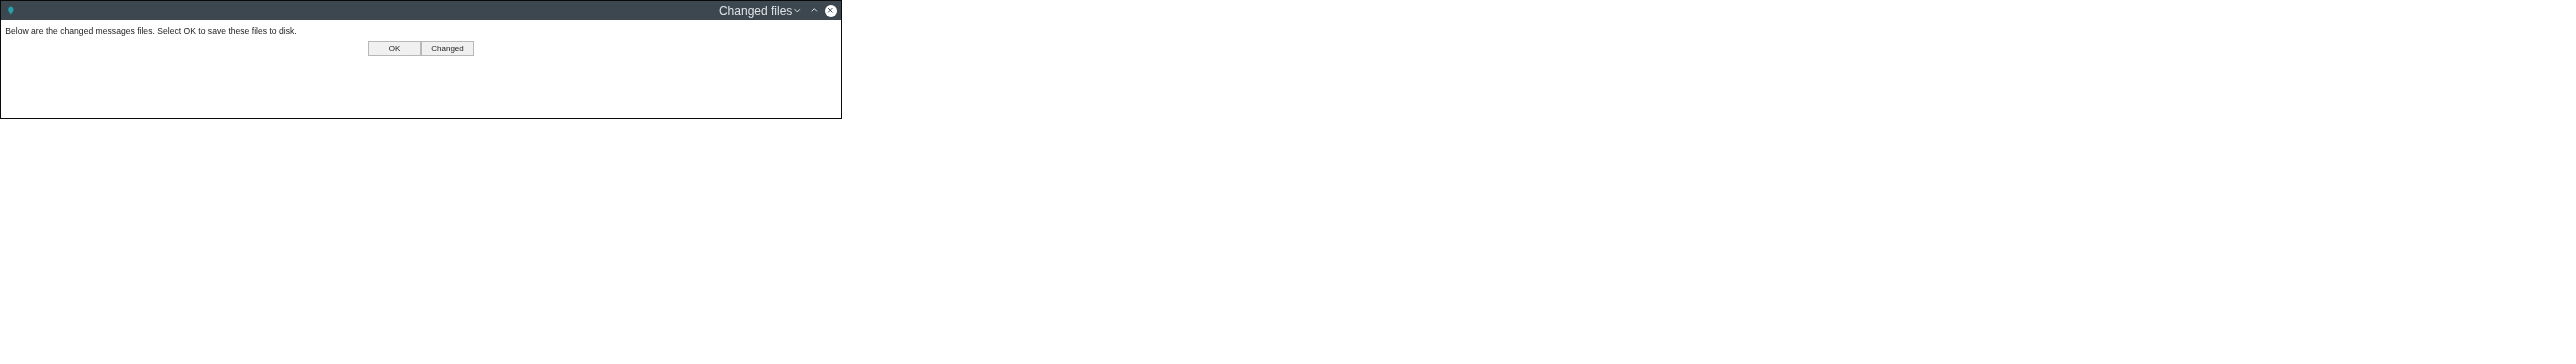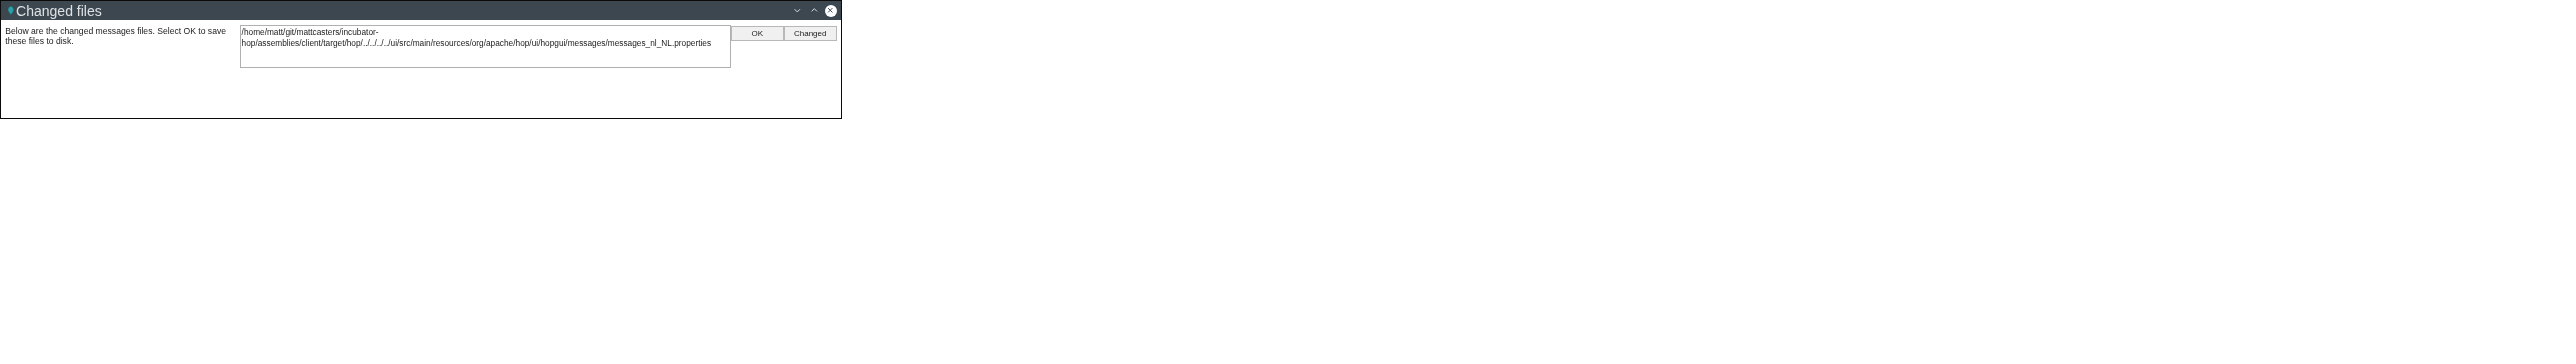--- a/index.html
+++ b/index.html
@@ -26,22 +26,22 @@
     }
     .titlebar-icon {
       width: 10.8px;
       height: 10.8px;
       display: flex;
       align-items: center;
       justify-content: center;
     }
     .titlebar-title {
       flex: 1;
-      text-align: left;
-      font-size: 14px;
+      text-align: right;
+      font-size: 12px;
       font-weight: 400;
     }
     .titlebar-controls {
       display: flex;
       gap: 5.4px;
       align-items: center;
     }
     .titlebar-control {
       width: 10.8px;
       height: 10.8px;
@@ -56,21 +56,21 @@
       background: #ffffff;
       border-radius: 50%;
       display: flex;
       align-items: center;
       justify-content: center;
     }
     .content {
       flex: 1;
       padding: 4.3px;
       display: flex;
-      flex-direction: row;
+      flex-direction: column;
     }
     .description {
       font-size: 8.6px;
       color: #1a1a1a;
       margin-bottom: 3.2px;
       padding: 1.1px 0;
     }
     .file-list {
       border: 0.5px solid #b0b0b0;
       background: #ffffff;
@@ -128,21 +128,18 @@
     <div class="titlebar-control close-btn">
       <svg width="6.5" height="6.5" viewBox="0 0 12 12">
         <path d="M2 2 L10 10 M10 2 L2 10" stroke="#3c4750" stroke-width="1.8" fill="none"></path>
       </svg>
     </div>
   </div>
 </div>
 
 <div class="content">
   <div class="description">Below are the changed messages files.  Select OK to save these files to disk.</div>
-  <div class="file-list">
-    <div class="file-item">/home/matt/git/mattcasters/incubator-hop/assemblies/client/target/hop/../../../../ui/src/main/resources/org/apache/hop/ui/hopgui/messages/messages_nl_NL.properties</div>
-  </div>
   <div class="button-row">
     <button class="btn">OK</button>
     <button class="btn">Changed</button>
   </div>
 </div>
 
 
 </body></html>

